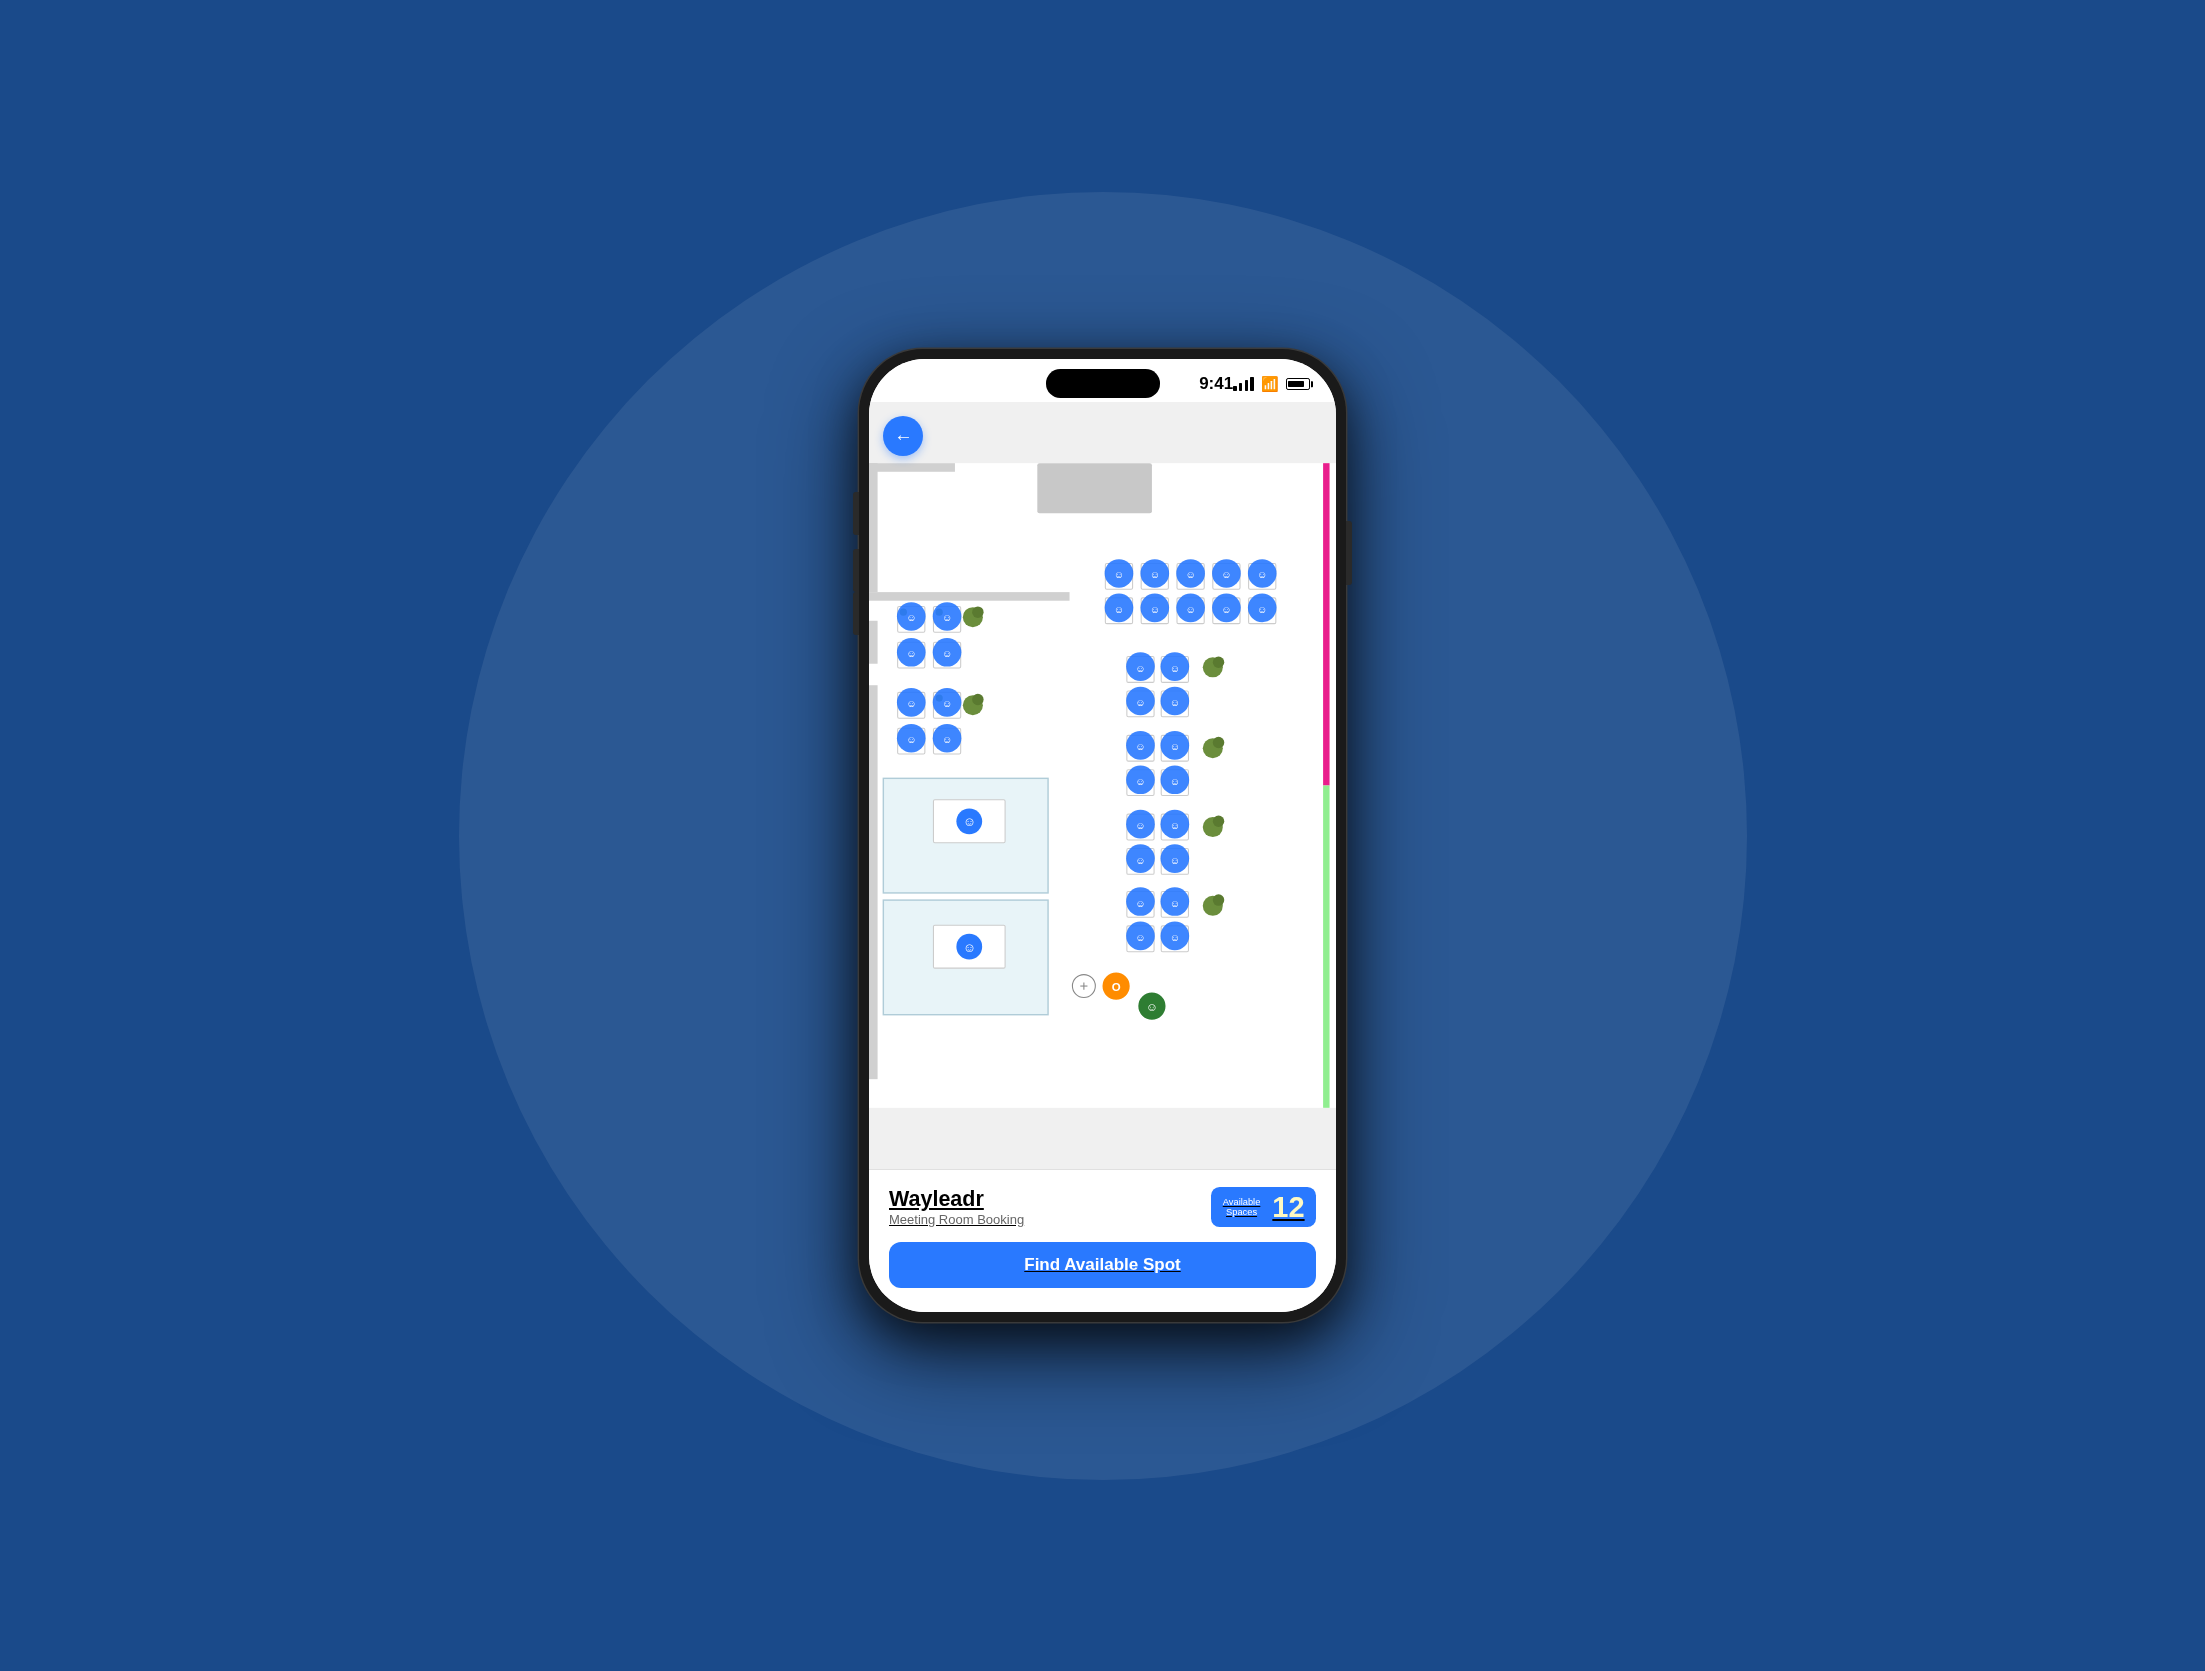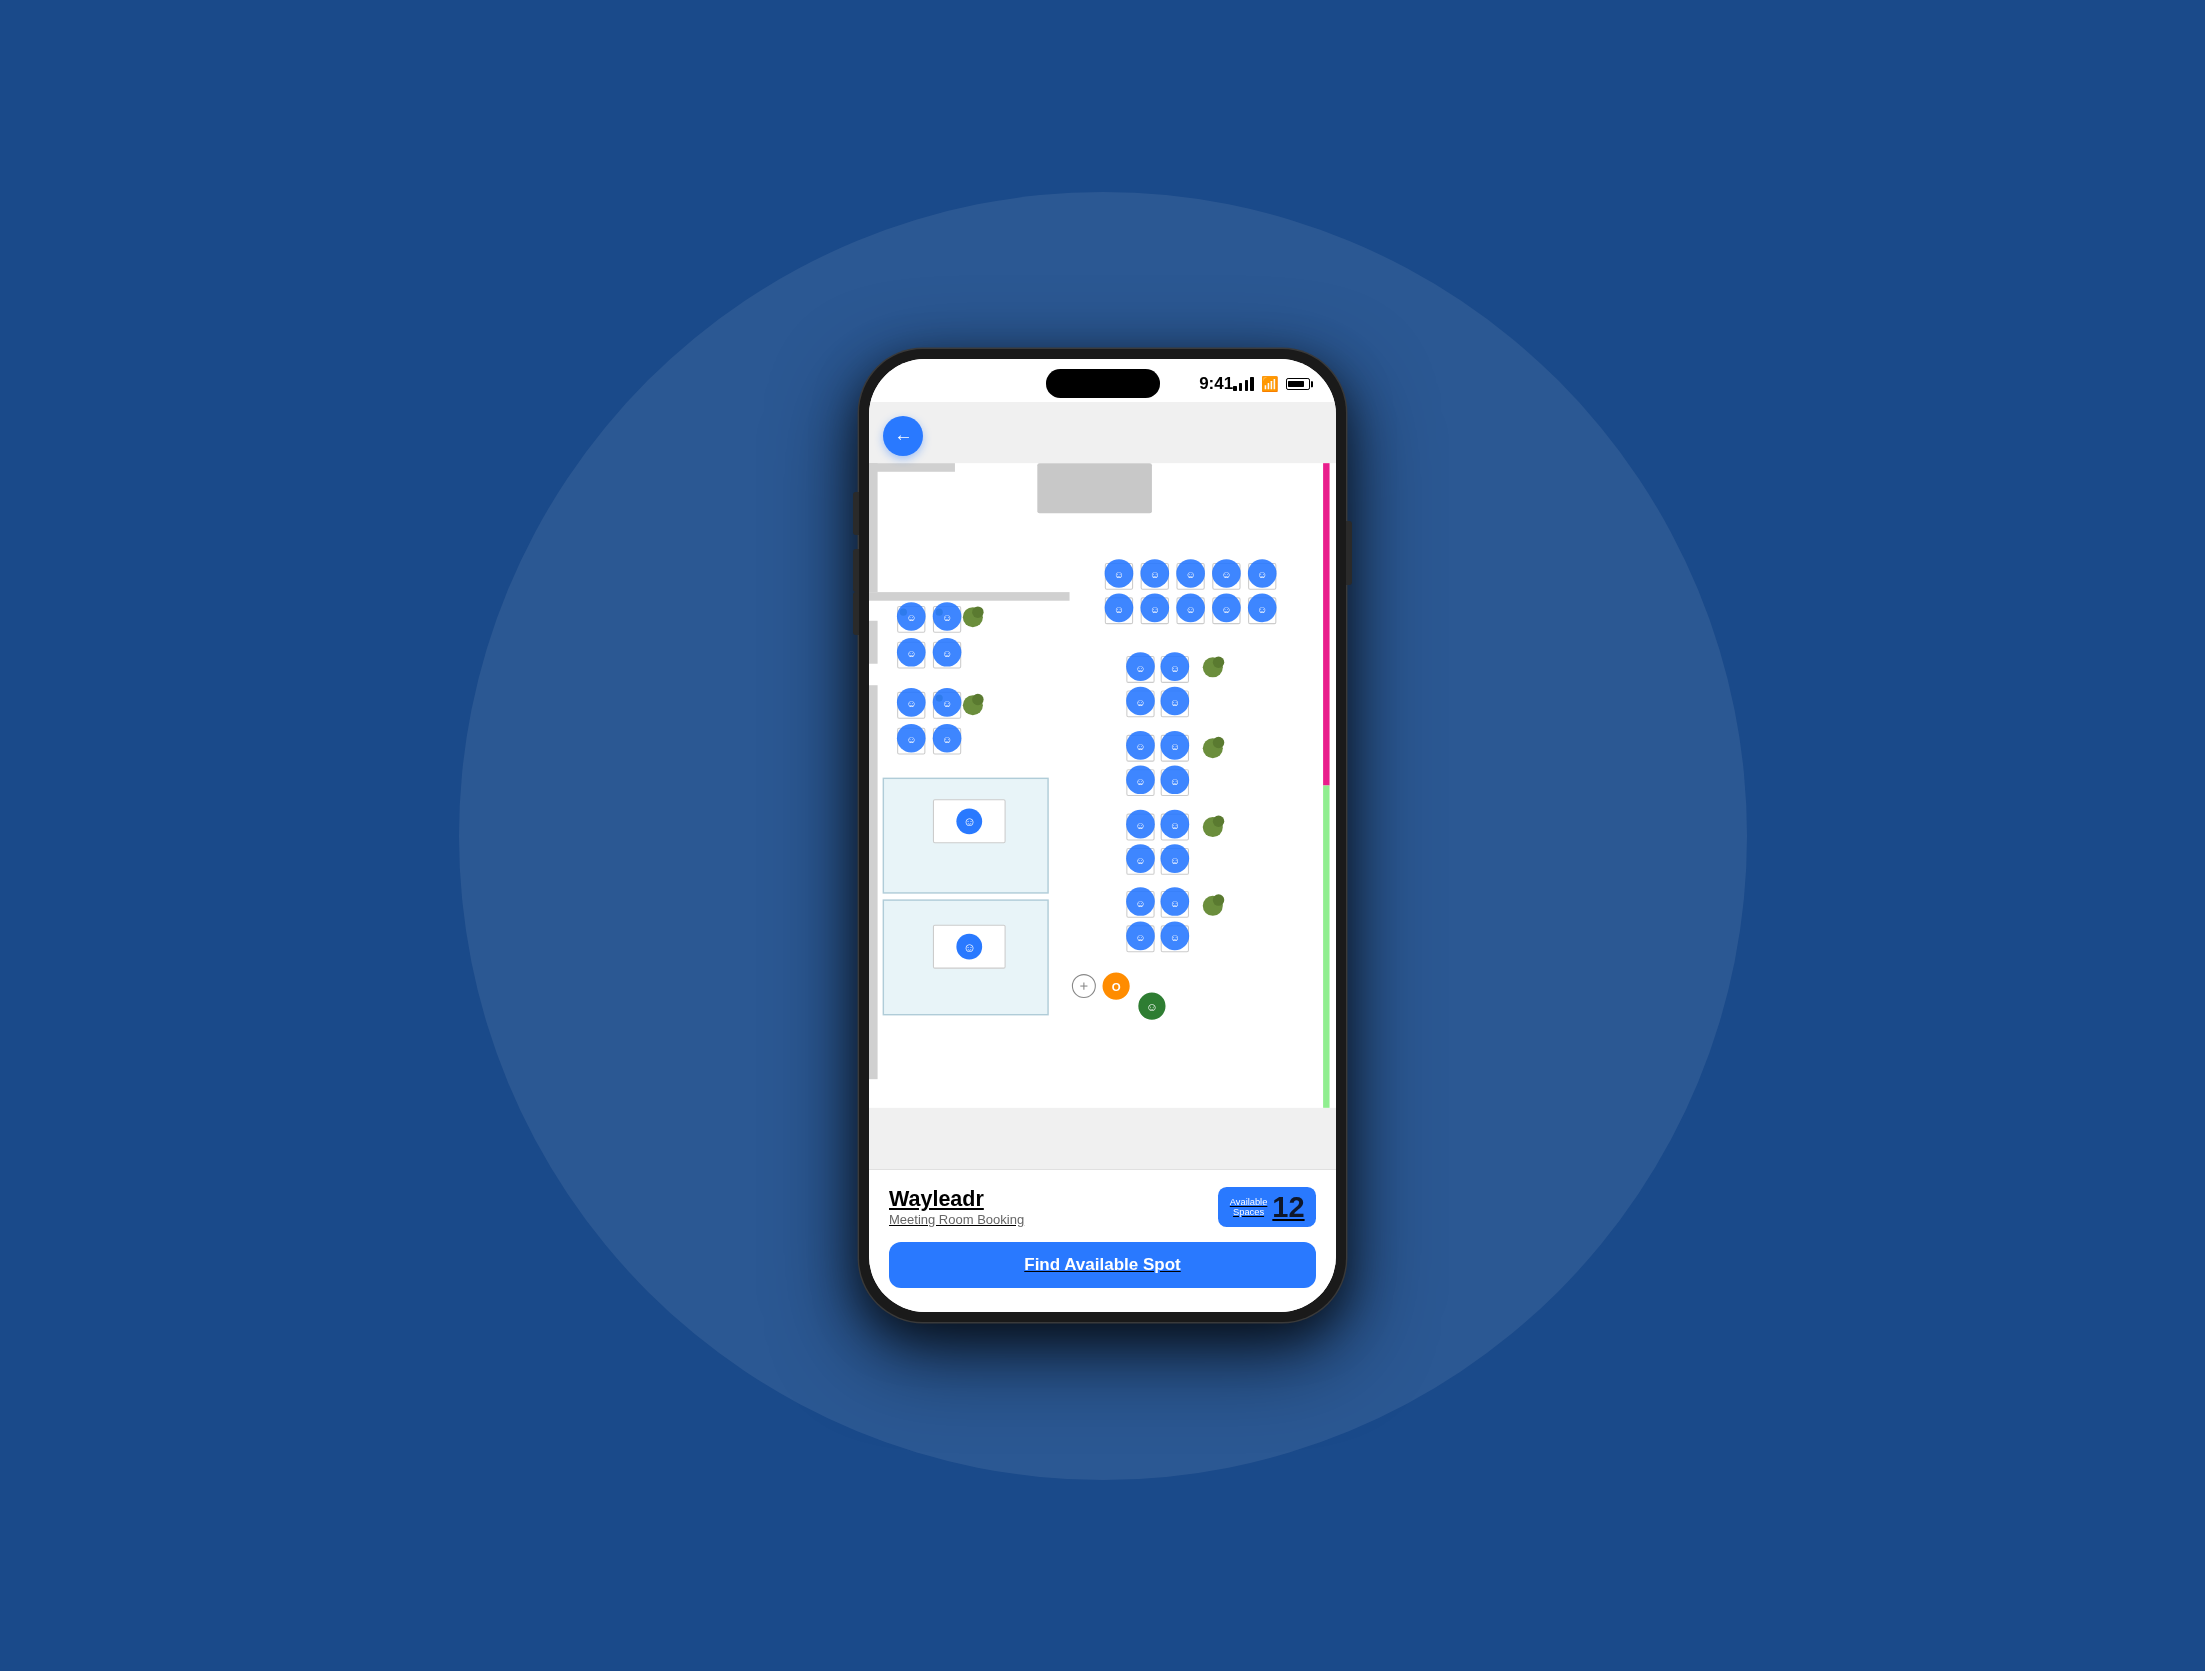--- a/index.html
+++ b/index.html
@@ -225,40 +225,40 @@
       color: #666;
       margin-top: 0;
     }
 
     .spaces-badge {
       background: #2979FF;
       border-radius: 8.6px;
       padding: 5.7px 11.4px;
       display: flex;
       align-items: center;
-      gap: 5px;
+      gap: 12px;
     }
 
     .spaces-label-block {
       display: flex;
       flex-direction: column;
       align-items: center;
     }
 
     .spaces-label {
       font-size: 9.3px;
       color: white;
       font-weight: 500;
       line-height: 1.1;
     }
 
     .spaces-number {
       font-size: 29px;
       font-weight: 700;
-      color: #0f172a;
+      color: #fef9c3;
       line-height: 1;
     }
 
     .find-button {
       width: 100%;
       height: 46px;
       background: #2979FF;
       border: none;
       border-radius: 12px;
       color: white;

